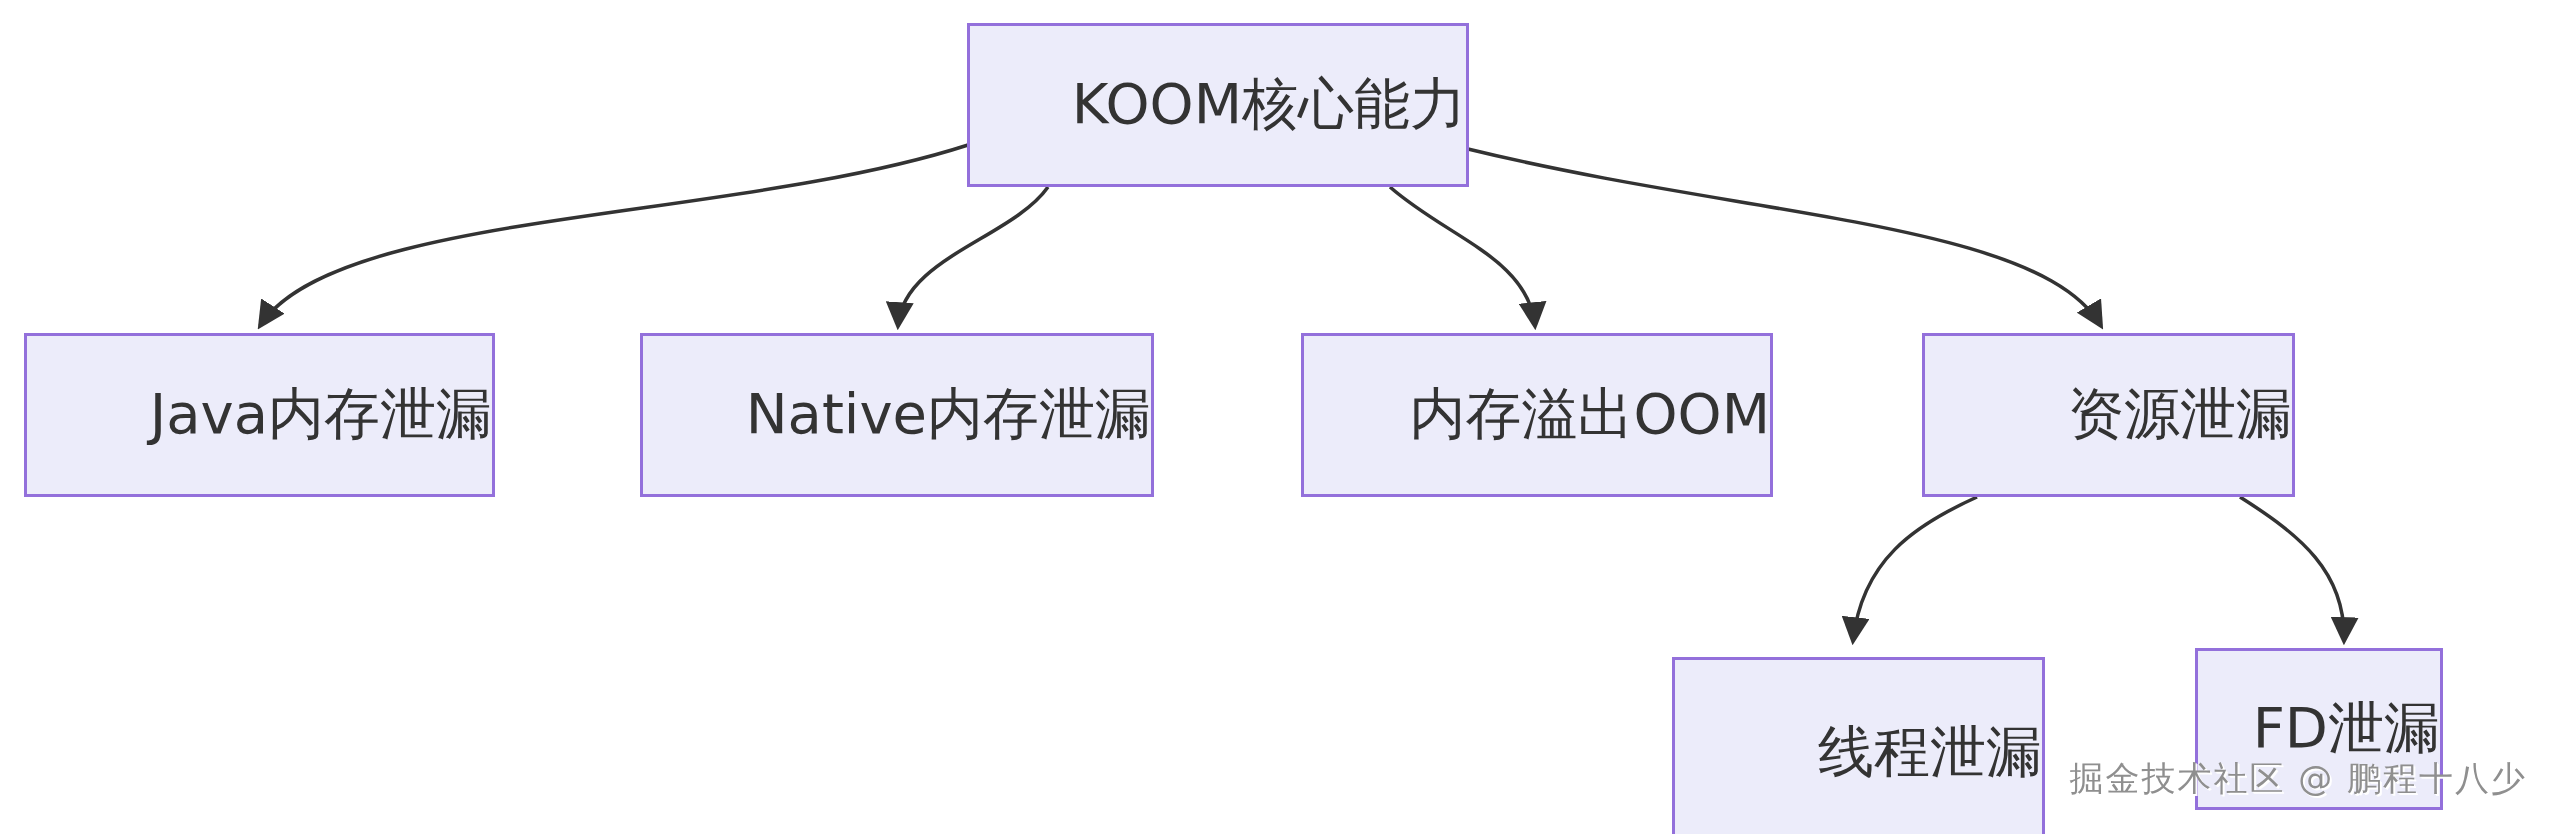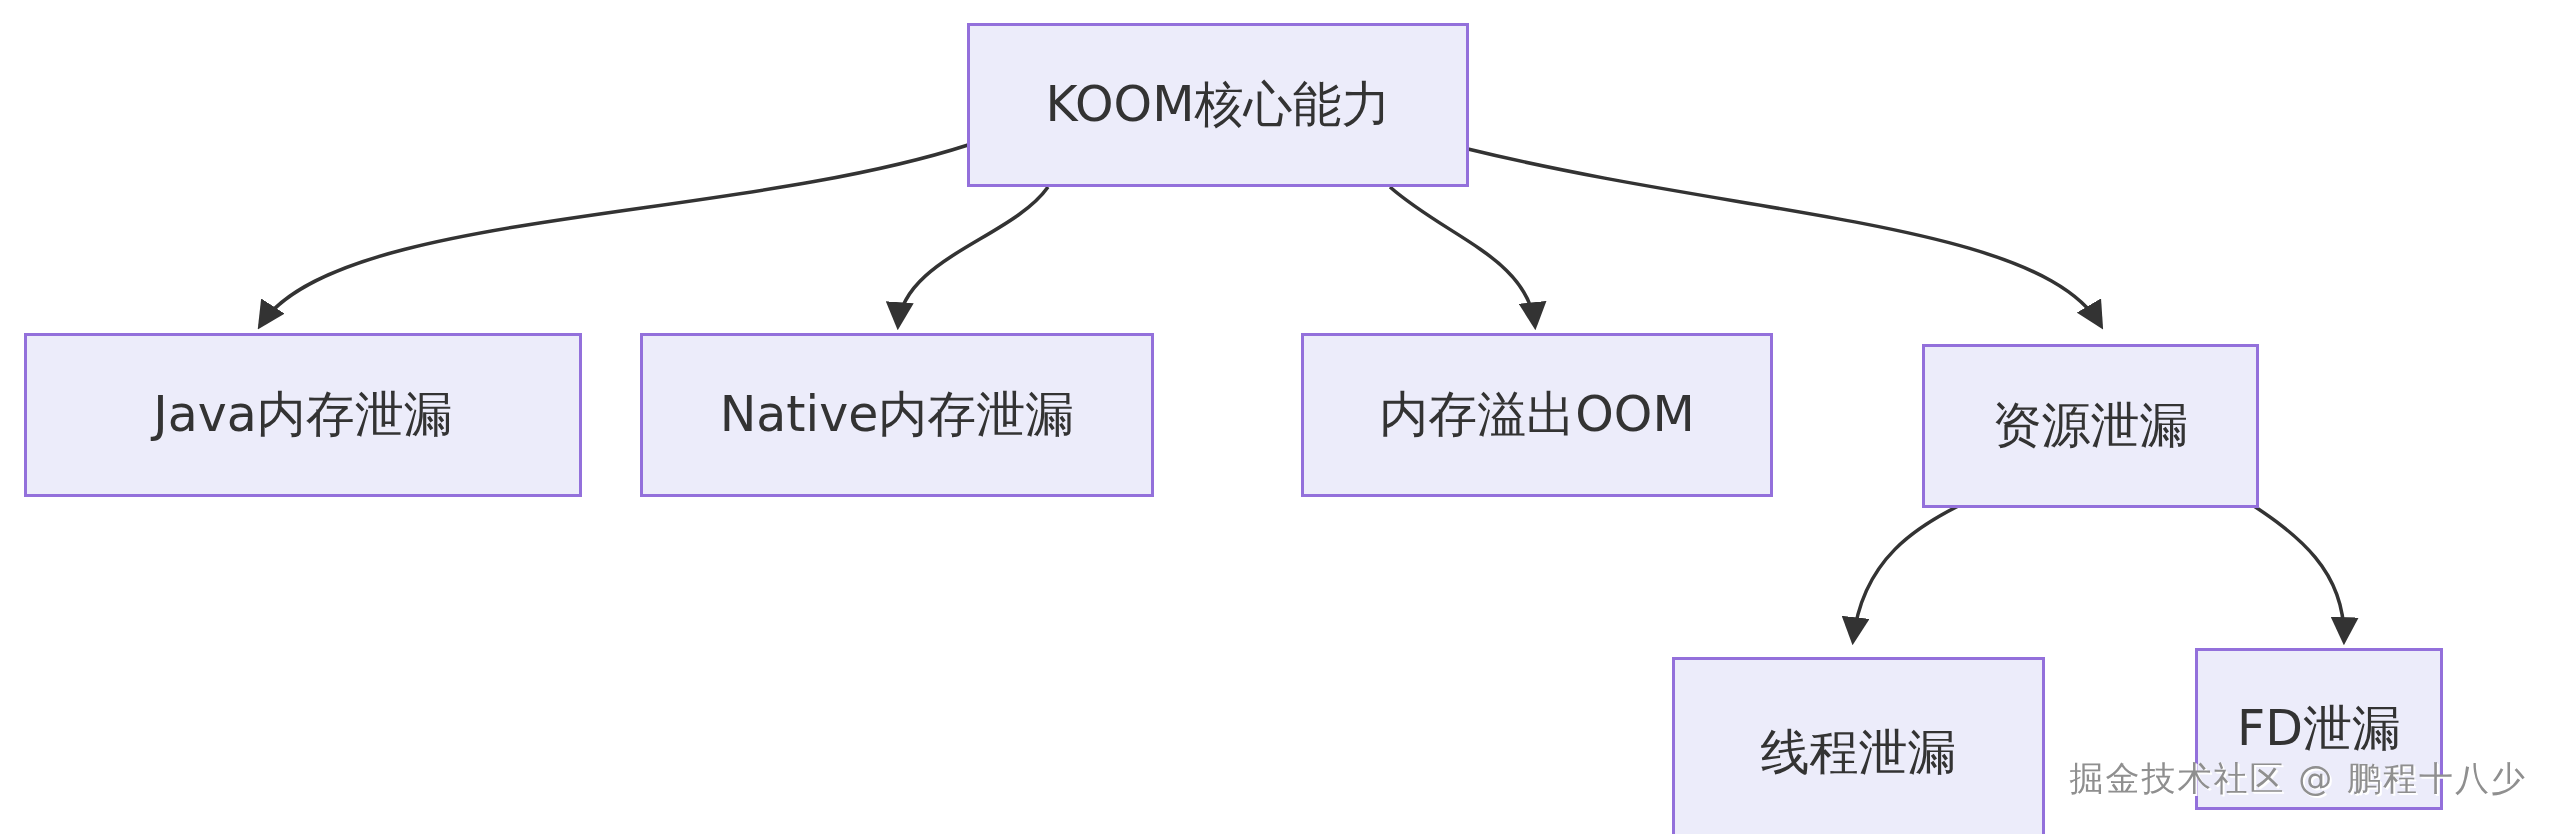--- a/index.html
+++ b/index.html
@@ -27,33 +27,33 @@
     stroke-width: 3.5px;
   }
   .arrow-head-shape {
     fill: var(--edge-line, #333333);
     stroke: none;
   }
   .node {
     position: absolute;
     display: flex;
     align-items: center;
-    justify-content: center;
+    justify-content: flex-end;
     background: var(--node-fill, #ECECFA);
     border: 3px solid var(--node-border, #9370DB);
     color: var(--node-text, #333333);
-    font-size: 49px;
+    font-size: 56px;
     text-align: center;
     white-space: nowrap;
   }
   .node-root     { left: 967px;  top: 23px;  width: 502px; height: 164px; }
-  .node-java     { left: 24px;   top: 333px; width: 558px; height: 164px; }
+  .node-java     { left: 24px;   top: 333px; width: 471px; height: 164px; }
   .node-native   { left: 640px;  top: 333px; width: 514px; height: 164px; }
   .node-oom      { left: 1301px; top: 333px; width: 472px; height: 164px; }
-  .node-resource { left: 1922px; top: 333px; width: 337px; height: 164px; margin-top: 11px; }
+  .node-resource { left: 1922px; top: 333px; width: 373px; height: 164px; }
   .node-thread   { left: 1672px; top: 648px; width: 373px; height: 192px; margin-top: 9px; }
   .node-fd       { left: 2195px; top: 648px; width: 248px; height: 162px; }
   .watermark {
     position: absolute;
     right: 22px;
     bottom: 32px;
     font-size: 34px;
     letter-spacing: 2px;
     color: var(--watermark-text, #8F8F8F);
     text-shadow: 2px 2px 0 rgba(255,255,255,0.95), 1px 1px 0 rgba(255,255,255,0.9);

